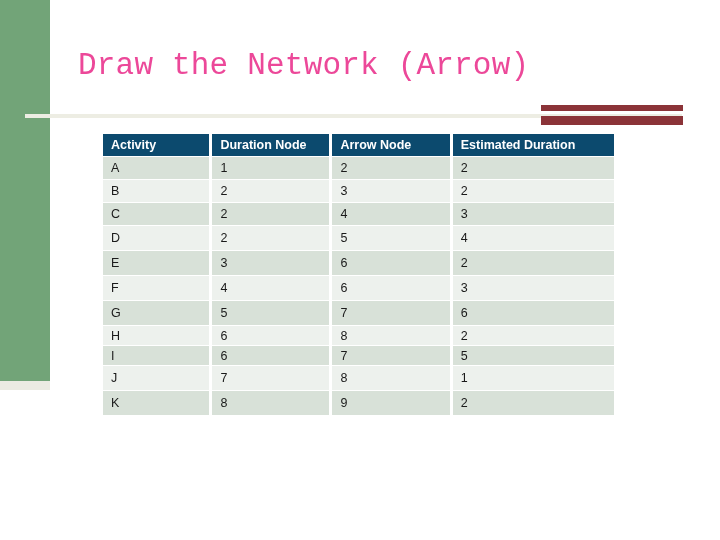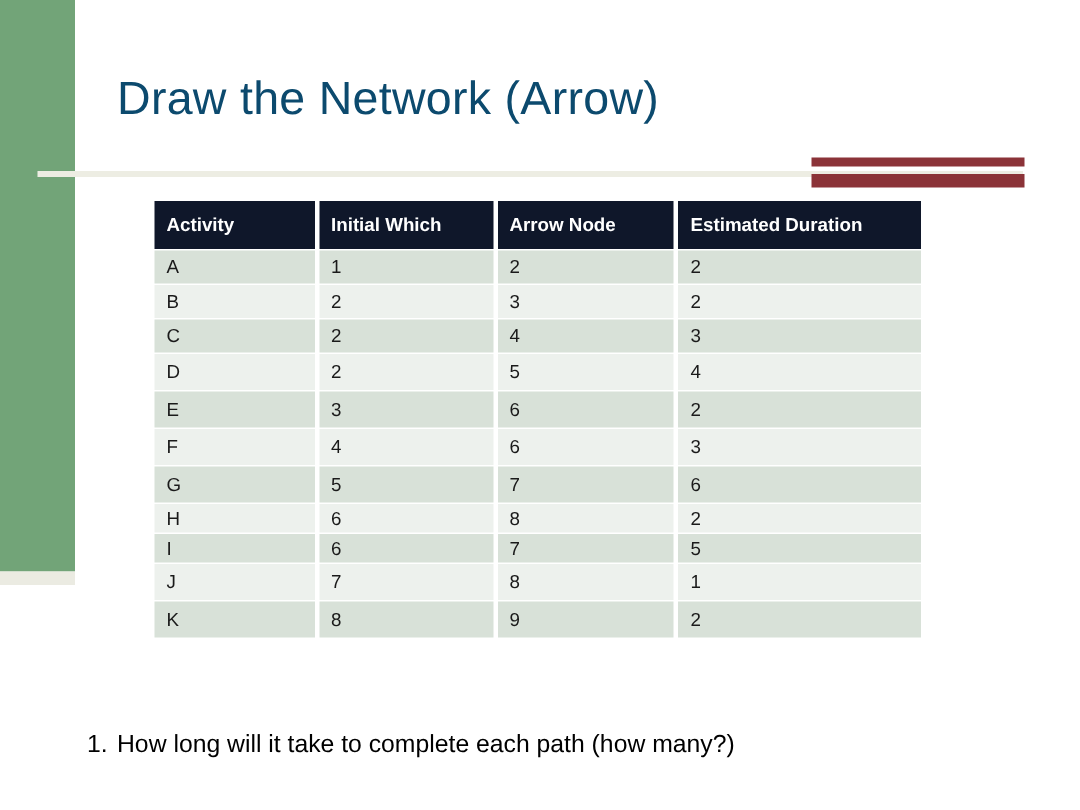--- a/index.html
+++ b/index.html
@@ -32,24 +32,24 @@
     height: 9px;
     background: #ebebe2;
   }
 
   
   #slide-title {
     position: absolute;
     left: 78px;
     top: 47px;
     width: 600px;
-    font-family: Liberation Sans, sans-serif;
+    font-family: Liberation Mono, monospace;
     font-size: 31px;
     line-height: 38px;
-    color: #0c4a6e;
+    color: #ec4899;
     letter-spacing: 0.2px;
     white-space: nowrap;
   }
 
   
   #divider-line {
     position: absolute;
     left: 25px;
     top: 114px;
     width: 657px;
@@ -85,25 +85,25 @@
     color: #1a1a1a;
   }
   #activity-table th,
   #activity-table td {
     padding: 0 0 0 8px;
     text-align: left;
     font-weight: normal;
     vertical-align: middle;
   }
   #activity-table thead th {
-    background: #0f172a;
+    background: #0c4a6e;
     color: #ffffff;
     font-weight: bold;
     font-size: 12.5px;
-    height: 32px;
+    height: 22px;
   }
   #activity-table tbody tr.shade-dark td {
     background: #d8e1d8;
   }
   #activity-table tbody tr.shade-light td {
     background: #edf1ed;
   }
   #activity-table tbody tr td {
     height: 22px;
   }
@@ -149,21 +149,21 @@
 <div id="slide-title">Draw the Network (Arrow)</div>
 
 <div id="divider-line"></div>
 <div id="accent-bar-top"></div>
 <div id="accent-bar-bottom"></div>
 
 <table id="activity-table">
   <thead>
     <tr>
       <th class="col-activity">Activity</th>
-      <th class="col-initial">Initial Which</th>
+      <th class="col-initial">Duration Node</th>
       <th class="col-final">Arrow Node</th>
       <th class="col-duration">Estimated Duration</th>
     </tr>
   </thead>
   <tbody id="activity-table-body">
 
   <tr class="shade-dark">
         <td class="col-activity">A</td>
         <td class="col-initial">1</td>
         <td class="col-final">2</td>
@@ -226,16 +226,13 @@
       <tr class="shade-dark tall">
         <td class="col-activity">K</td>
         <td class="col-initial">8</td>
         <td class="col-final">9</td>
         <td class="col-duration">2</td>
       </tr>
     </tbody>
 </table>
 
 <ol id="question-list">
-  <li>
-    <span class="num">1.</span><span>How long will it take to complete each path (how many?)</span>
-  </li>
 </ol>
 
 </body></html>

